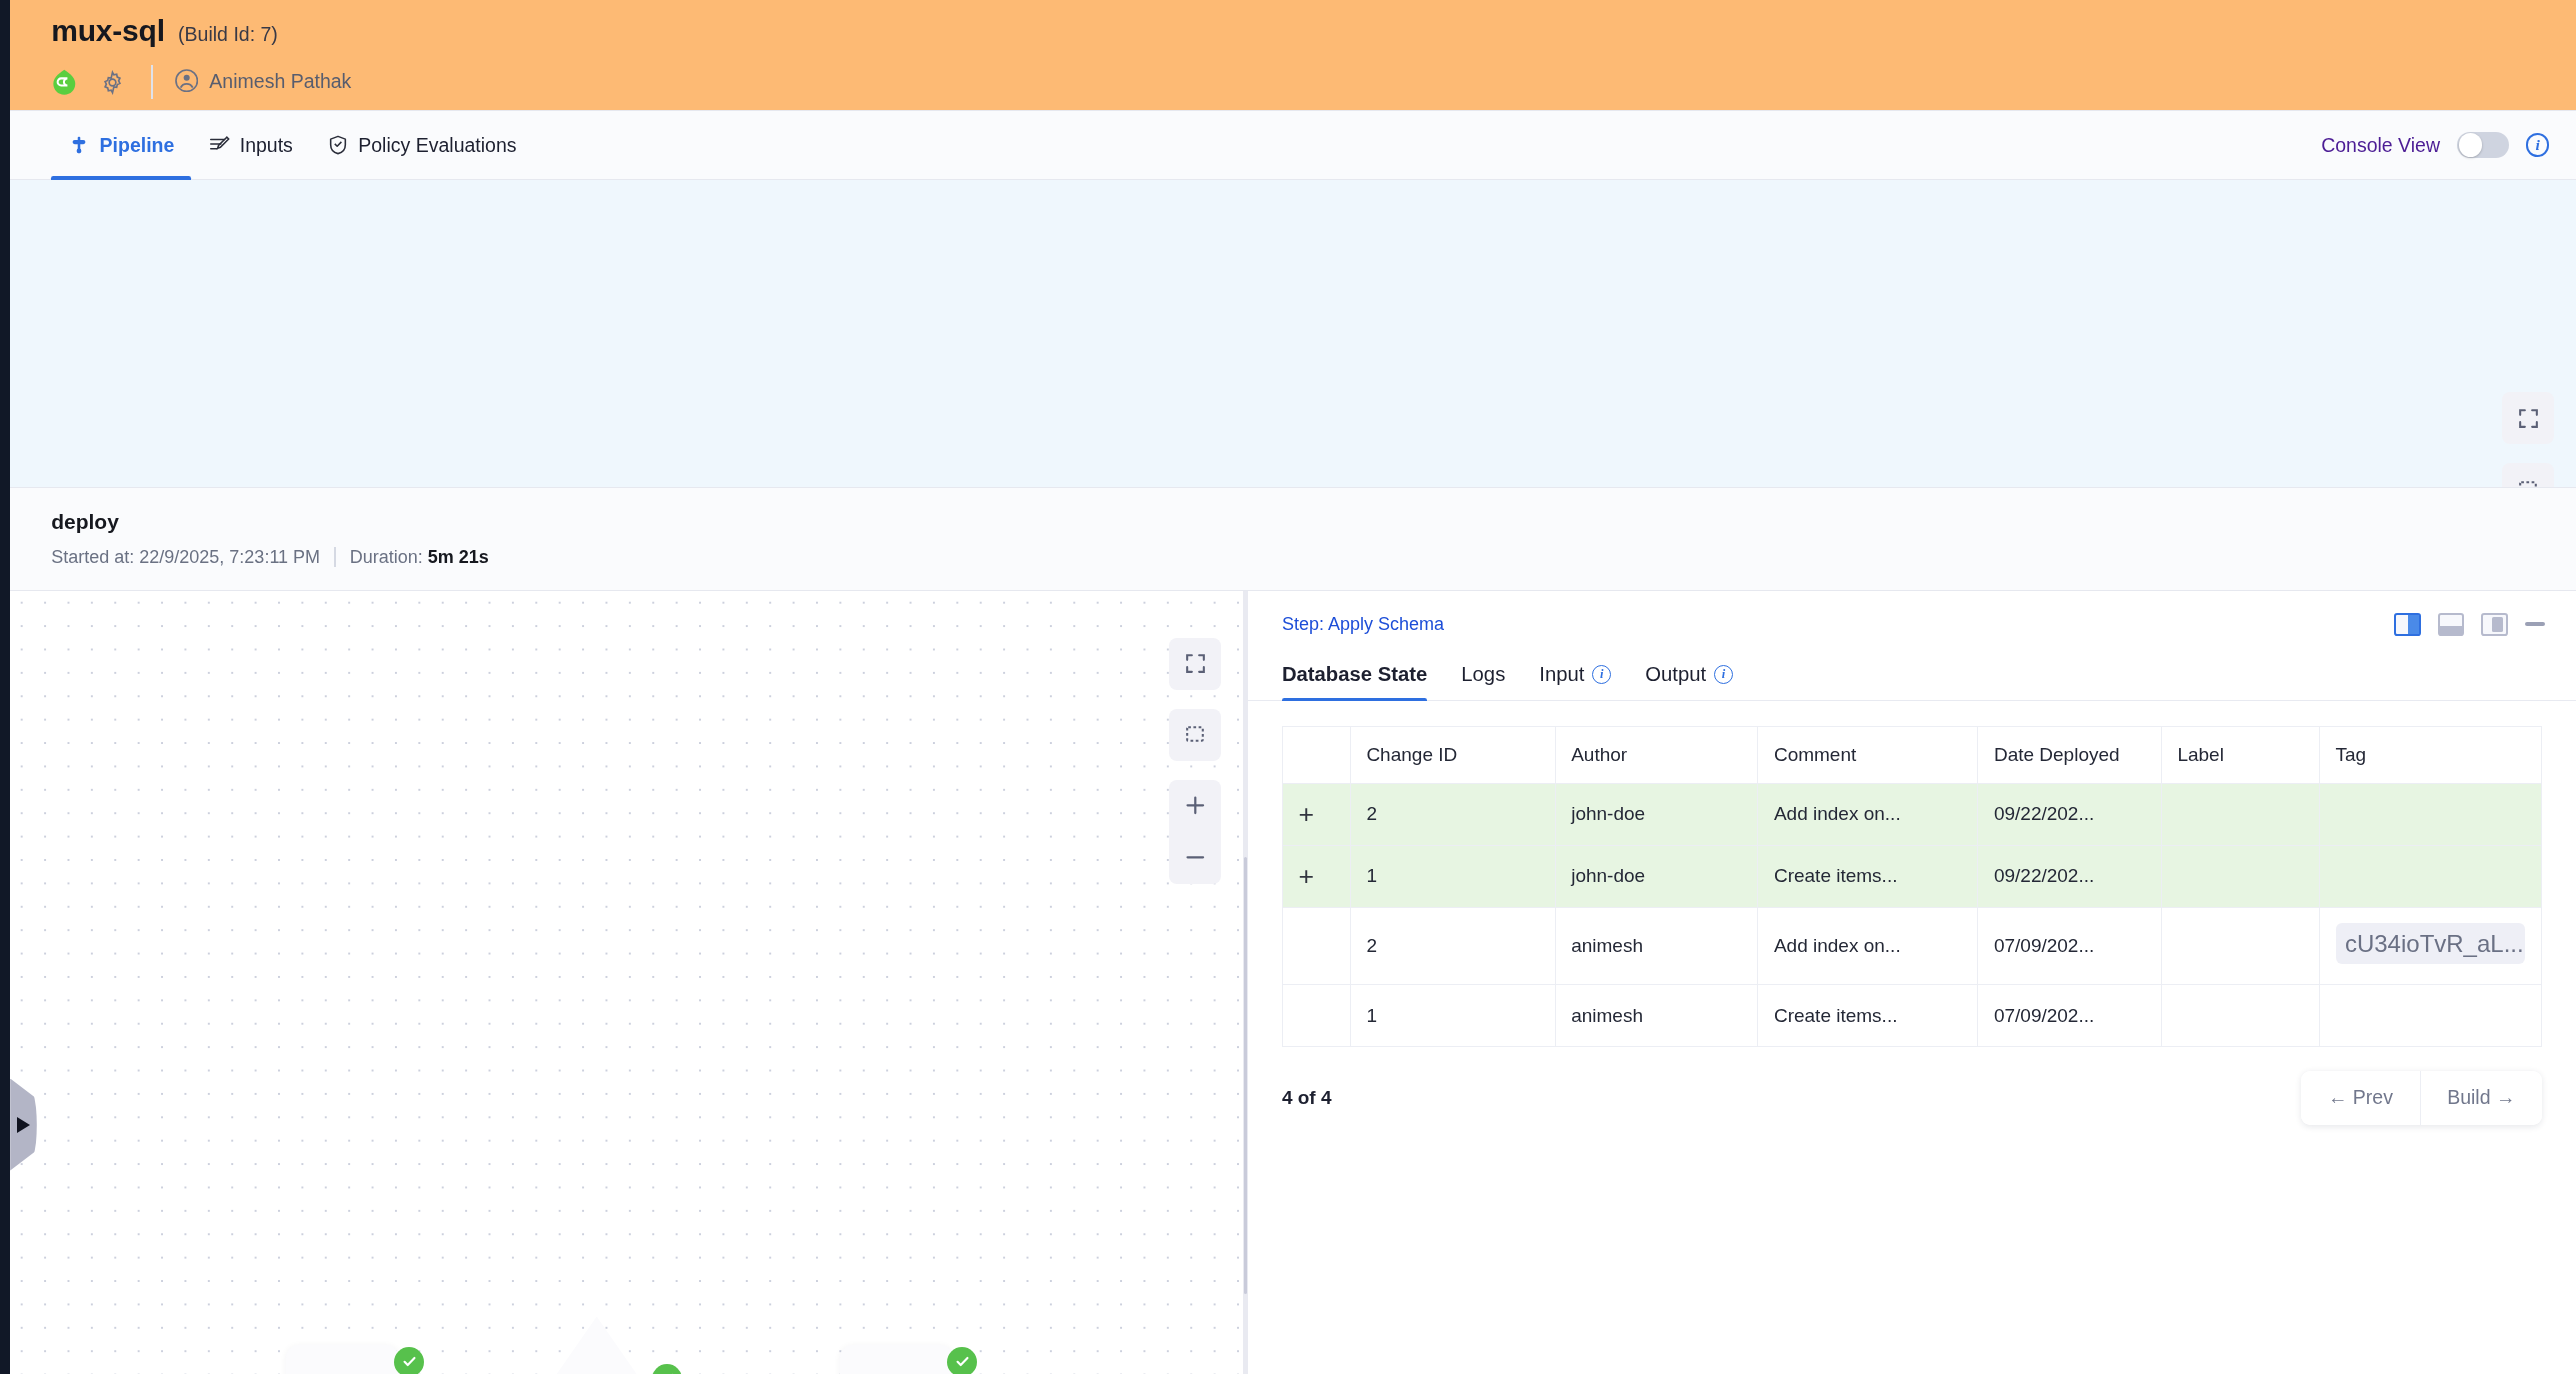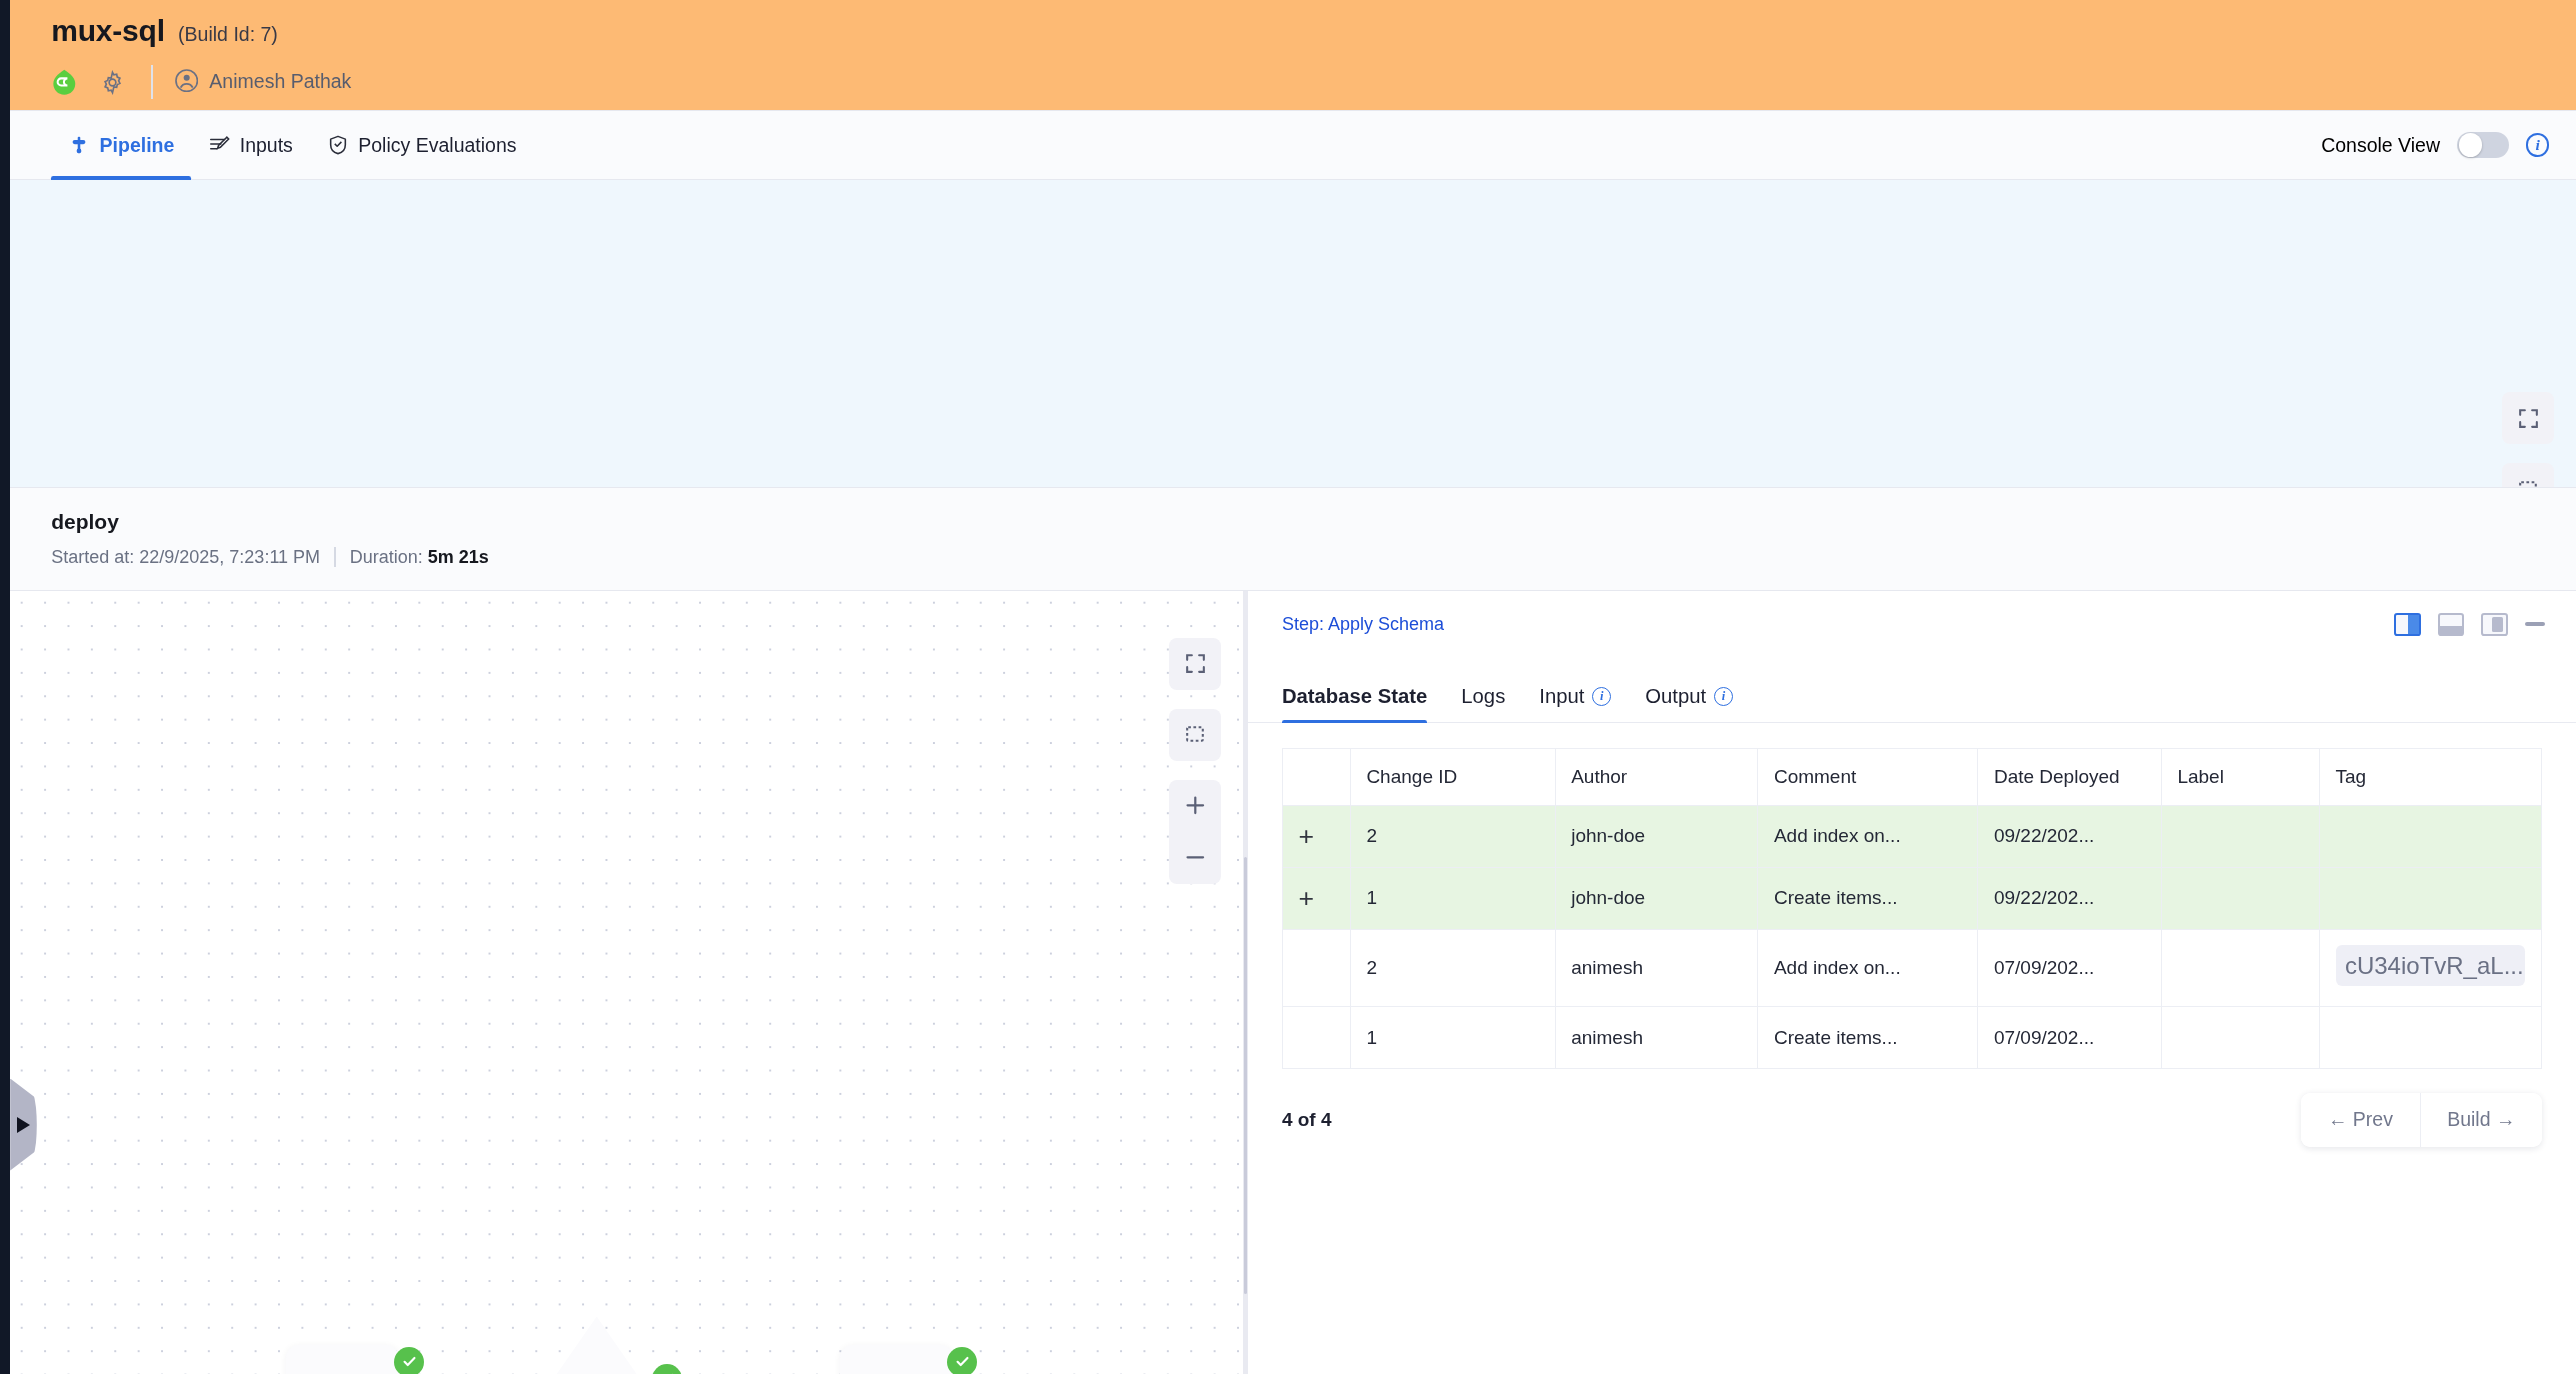--- a/index.html
+++ b/index.html
@@ -40,21 +40,21 @@
     position: relative;
   }
   .tab { display:flex; align-items:center; gap: 9.4px; height:70px; padding: 0 17px;
          font-size: 19.5px; color:#1d2030; cursor:pointer; position:relative; }
   .tab.active { color: #2e6fe0; font-weight: 600; }
   .tab.active::after {
     content:""; position:absolute; left: 0; right: 0; bottom: 0; height: 3.9px; background: #2e6fe0; border-radius: 2.3px 2.3px 0 0;
   }
   .tab svg { display:block; }
   .console-wrap { margin-left:auto; display:flex; align-items:center; gap: 17px; padding-right: 26.6px; }
-  .console-label { font-size:19.5px; color:#000000; }
+  .console-label { font-size:19.5px; color:#4c1d95; }
   .toggle { width: 52px; height: 26.6px; border-radius: 14px; background: #cfd4e0; position: relative; cursor:pointer; }
   .toggle .knob { position:absolute; top: 1.6px; left: 1.6px; width: 23.4px; height: 23.4px; border-radius:50%; background:#fff; box-shadow: 0 0.8px 2.3px rgba(0,0,0,.25); }
   .info-circle { width: 23.4px; height: 23.4px; border-radius:50%; border:2px solid #2e6fe0; color:#2e6fe0;
     display:flex; align-items:center; justify-content:center; font-size:15.6px; font-weight:700; font-style: italic; font-family:"Liberation Serif", serif; }
 
   
   .topgraph { height: 308px; background: #eff7fd; position: relative; border-bottom: 1.6px solid #e6e8ef; overflow: hidden;}
   .graph-tools { position:absolute; right: 22px; display:flex; flex-direction:column; gap: 19px; }
   .gt-btn { width: 52px; height: 52px; background:#f2f2f7; border-radius: 7.8px; display:flex; align-items:center; justify-content:center; cursor:pointer; }
   .gt-stack { width: 52px; background:#f2f2f7; border-radius: 7.8px; display:flex; flex-direction:column; align-items:center; justify-content:center; cursor:pointer; }
@@ -90,21 +90,21 @@
   .rp-head { display:flex; align-items:center; padding: 22px 31px 0 34px; }
   .rp-title { font-size:18px; color:#1d4ed8; }
   .rp-icons { margin-left:auto; display:flex; align-items:center; gap: 17px; }
   .layout-ico { width: 26.6px; height: 23.4px; border: 2px solid #b6bacd; border-radius: 3.1px; position:relative; background:#f7f8fc; cursor:pointer;}
   .layout-ico.sel { border-color:#2e6fe0; }
   .layout-ico.sel::after { content:""; position:absolute; right:0; top:0; bottom:0; width: 11px; background:#4a8ae8; }
   .layout-ico.bottom::after { content:""; position:absolute; left:0; right:0; bottom:0; height: 7.8px; background:#b6bacd; }
   .layout-ico.pip::after { content:""; position:absolute; right:2.3px; top:2.3px; width: 11px; height: 15px; background:#b6bacd; border-radius:1.6px; }
   .minimize-ico { width: 20.3px; height: 3.9px; background:#9ba0b5; border-radius:2.3px; cursor:pointer; }
 
-  .rp-tabs { display:flex; align-items:flex-end; gap: 34px; padding: 0 34px; margin-top: 49px;
+  .rp-tabs { display:flex; align-items:flex-end; gap: 34px; padding: 0 34px; margin-top: 27px;
              border-bottom: 1.6px solid #e8eaf1; }
   .rp-tab { font-size: 20.3px; color:#1d2030; padding-bottom: 14px; position:relative; cursor:pointer; display:flex; align-items:center; gap:7.8px;}
   .rp-tab.active { font-weight:700; }
   .rp-tab.active::after { content:""; position:absolute; left:0; right:0; bottom:-1.6px; height:3.9px; background:#2e6fe0; border-radius:2.3px 2.3px 0 0; }
   .mini-info { width: 19px; height:19px; border-radius:50%; border:1.6px solid #2e6fe0; color:#2e6fe0; font-size:12.5px;
     display:inline-flex;align-items:center;justify-content:center; font-family:"Liberation Serif", serif; font-style:italic; font-weight:700; }
 
   
   .tbl-wrap { padding: 25px 34px 0 34px; }
   table.dbstate { width: 100%; border-collapse: collapse; table-layout: fixed; border: 1.6px solid #eceef4;}

